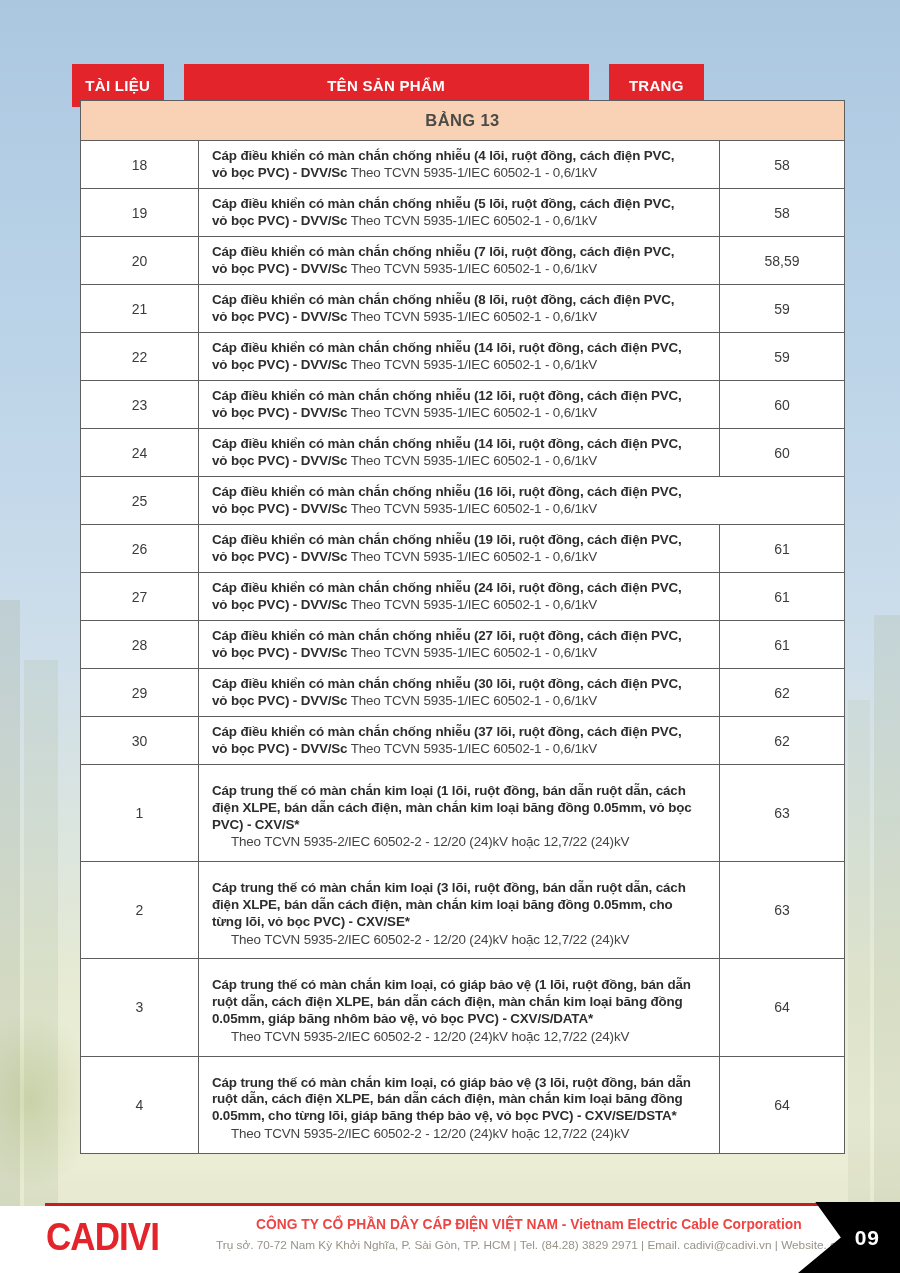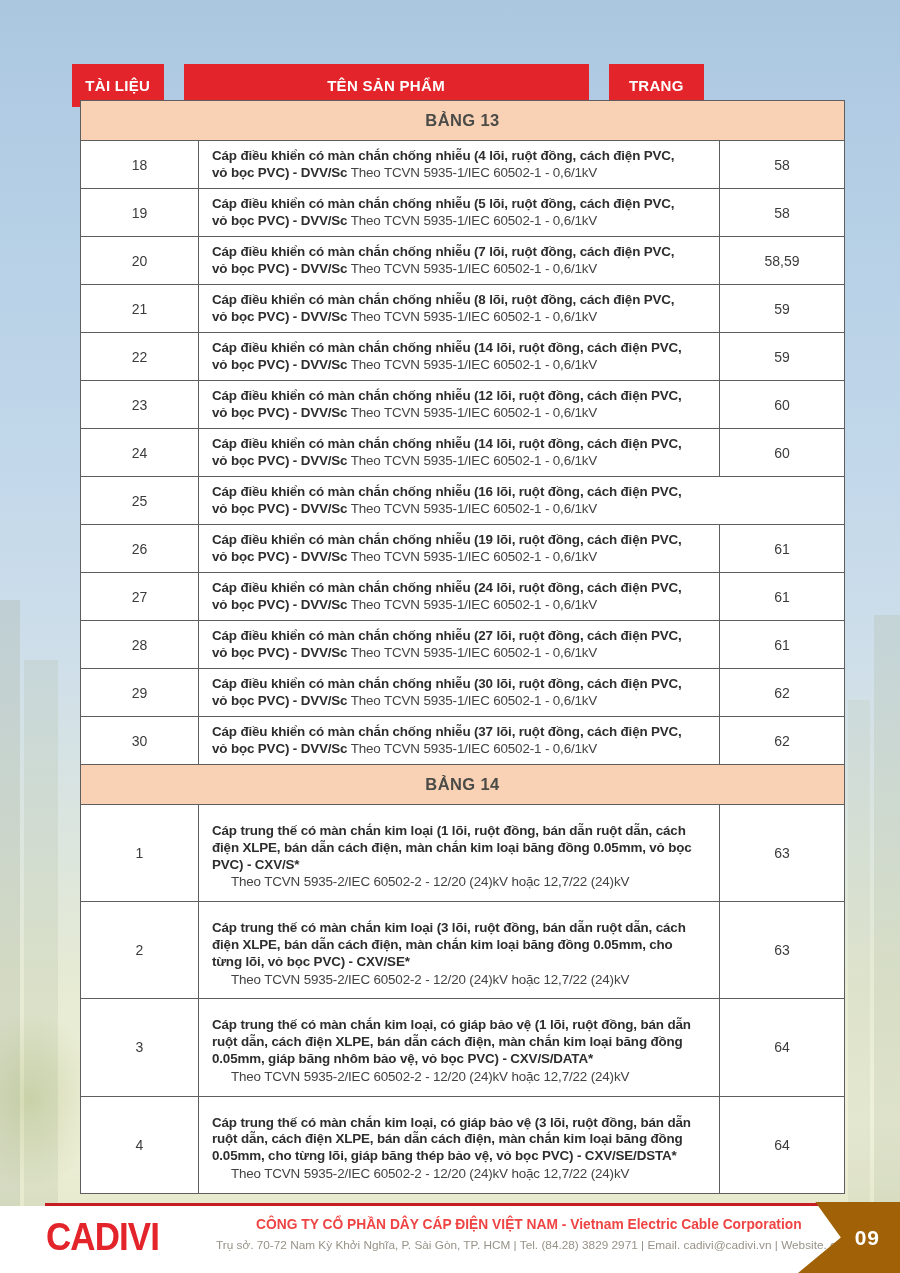--- a/index.html
+++ b/index.html
@@ -45,21 +45,21 @@
   .nt { font-weight:normal; color:#434343; }
   .nt-block { display:block; margin-top:1px;margin-left:19px; }
 
   
   .footer-line { position:absolute; left:45px; right:0; top:1203px; height:3px; background:#c51d22; }
   .footer-band { position:absolute; left:0; right:0; top:1206px; bottom:0; background:#ffffff; }
   .logo { position:absolute; left:46px; top:1218px; font-size:38px; font-weight:800; color:#e3242a;
           letter-spacing:-1px; transform:scaleX(.92); transform-origin:left center; line-height:1; }
   .company { position:absolute; left:216px; top:1217px; color:#ef4444; font-weight:bold; font-size:13.8px;margin-left:40px; }
   .address { position:absolute; left:216px; top:1238px; color:#989388; font-size:11.8px; }
-  .badge { position:absolute; left:798px; top:1202px; width:102px; height:71px; background:#a16207;
+  .badge { position:absolute; left:798px; top:1202px; width:102px; height:71px; background:#000000;
            clip-path:polygon(17% 0, 100% 0, 100% 100%, 0 100%, 42% 50%);
            display:flex; align-items:center; justify-content:flex-end; padding-right:20px; box-sizing:border-box; }
   .badge-num { color:#fff; font-weight:bold; font-size:21px; letter-spacing:1px; }
 </style>
 </head>
 <body>
 
 <div class="bld b1"></div>
 <div class="bld b2"></div>
 <div class="bld b3"></div>
@@ -158,23 +158,20 @@
         <div class="txt"><span class="nm">Cáp điều khiển có màn chắn chống nhiễu (30 lõi, ruột đồng, cách điện PVC, vỏ bọc PVC) - DVV/Sc</span> <span class="nt">Theo TCVN 5935-1/IEC 60502-1 - 0,6/1kV</span></div>
       </div>
       <div class="cell c-pg">62</div>
     </div>
     <div class="trow row-std">
       <div class="cell c-no">30</div>
       <div class="cell c-name">
         <div class="txt"><span class="nm">Cáp điều khiển có màn chắn chống nhiễu (37 lõi, ruột đồng, cách điện PVC, vỏ bọc PVC) - DVV/Sc</span> <span class="nt">Theo TCVN 5935-1/IEC 60502-1 - 0,6/1kV</span></div>
       </div>
       <div class="cell c-pg">62</div>
-    </div>
-    <div class="band">
-      <span>BẢNG 14</span>
     </div>
     <div class="trow row-tall">
       <div class="cell c-no">1</div>
       <div class="cell c-name">
         <div class="txt"><span class="nm">Cáp trung thế có màn chắn kim loại (1 lõi, ruột đồng, bán dẫn ruột dẫn, cách điện XLPE, bán dẫn cách điện, màn chắn kim loại băng đồng 0.05mm, vỏ bọc PVC) - CXV/S*</span><span class="nt nt-block">Theo TCVN 5935-2/IEC 60502-2 - 12/20 (24)kV hoặc 12,7/22 (24)kV</span></div>
       </div>
       <div class="cell c-pg">63</div>
     </div>
     <div class="trow row-tall">
       <div class="cell c-no">2</div>

